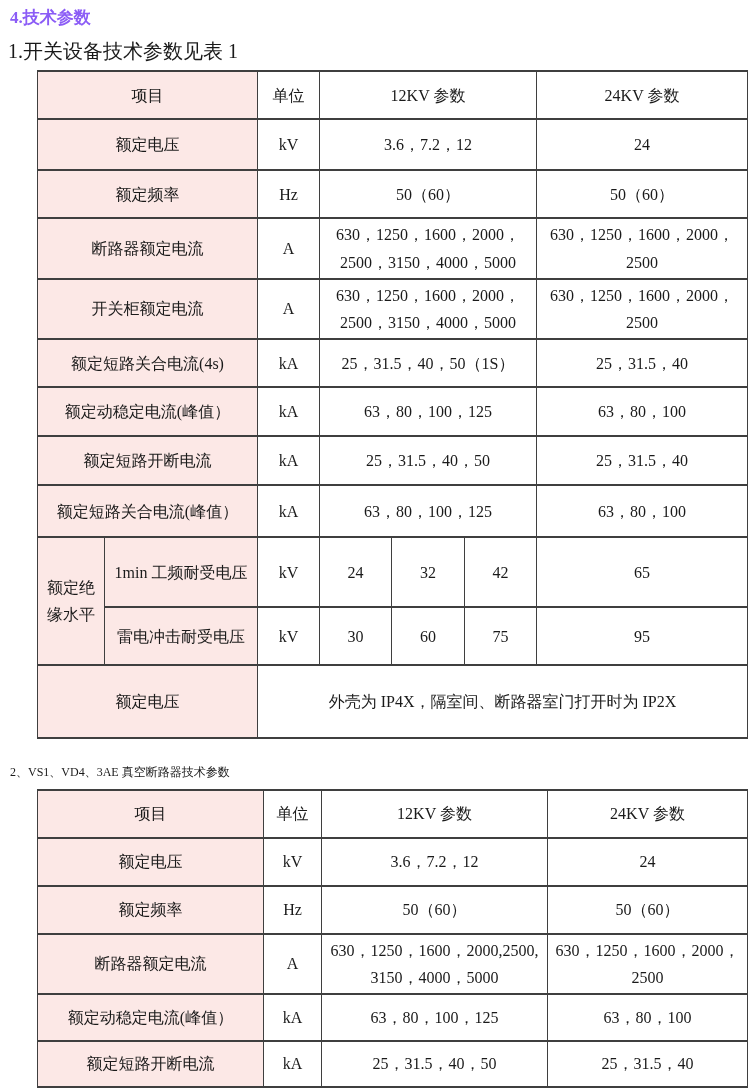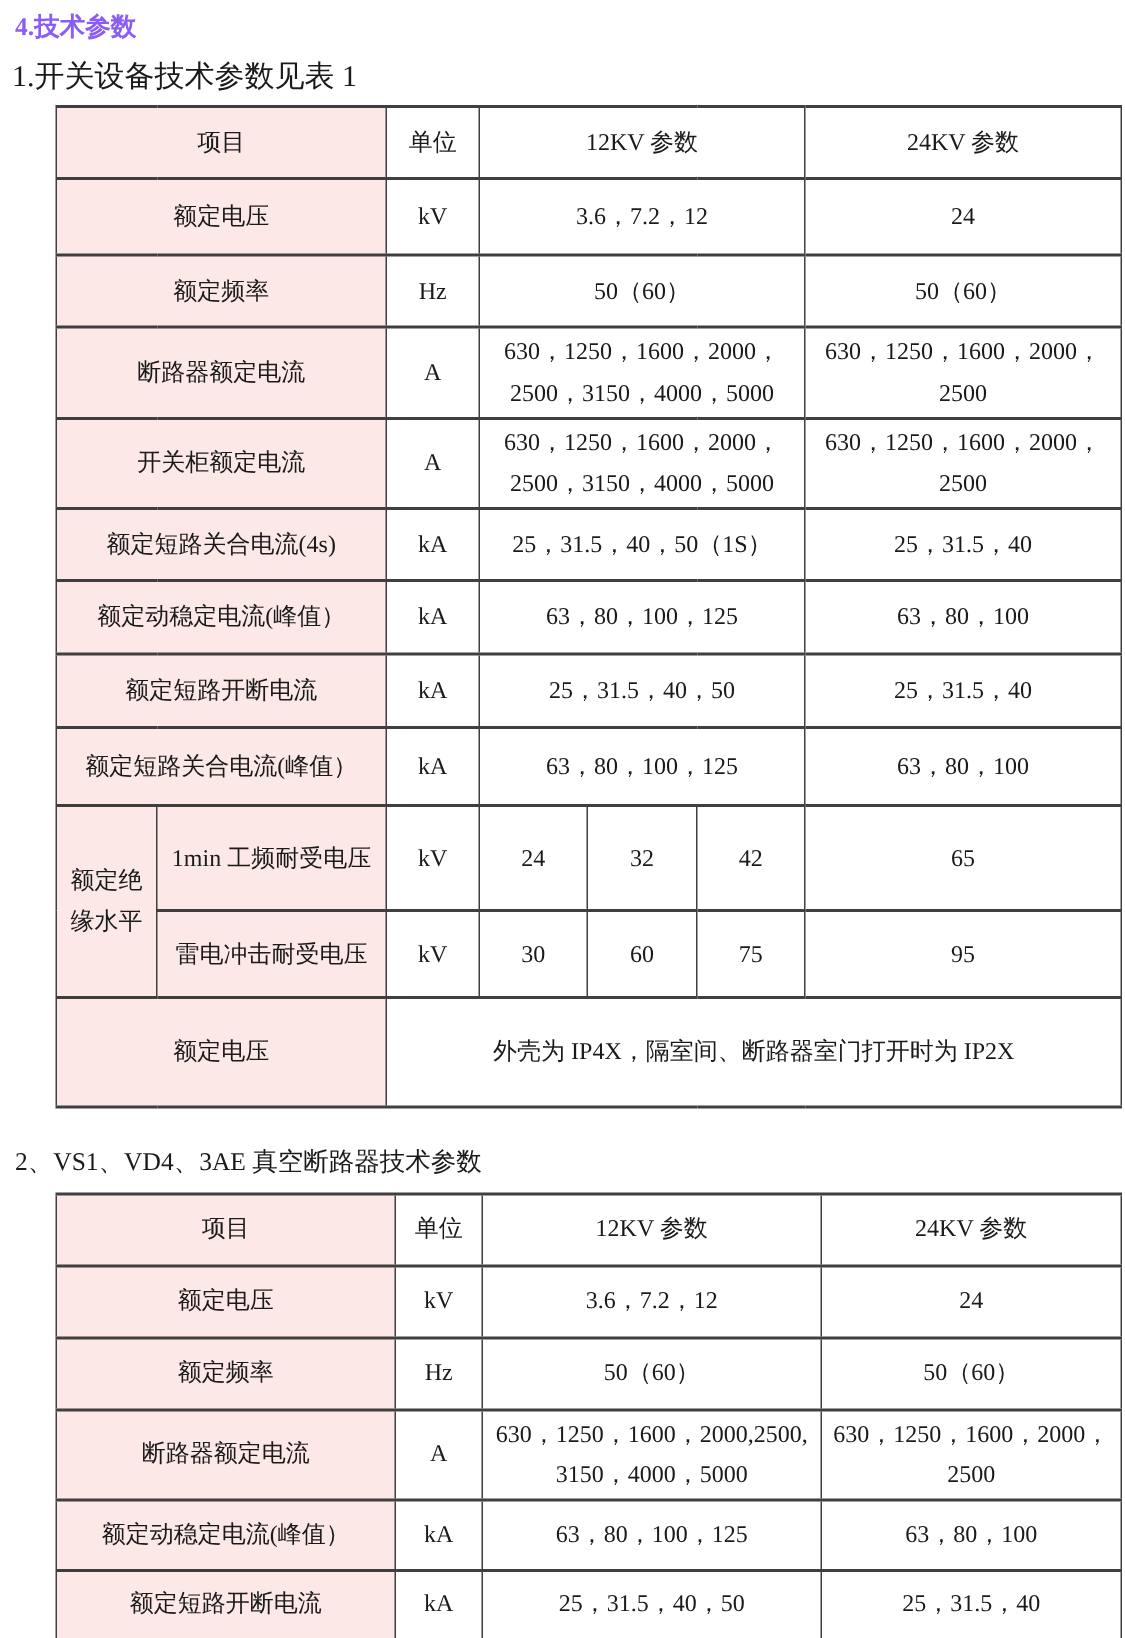--- a/index.html
+++ b/index.html
@@ -22,21 +22,21 @@
     font-size: 17px;
     margin: 8px 0 0 10px;
     line-height: 1.2;
   }
   .subheading {
     font-size: 20px;
     margin: 11px 0 0 8px;
     line-height: 1.2;
   }
   .section2-heading {
-    font-size: 17px;
+    font-size: 12px;
     margin: 26px 0 0 10px;
     line-height: 1.2;
   }
   table.params {
     border-collapse: collapse;
     table-layout: fixed;
     margin-left: 37px;
     width: 710px;
   }
   table.params td {

